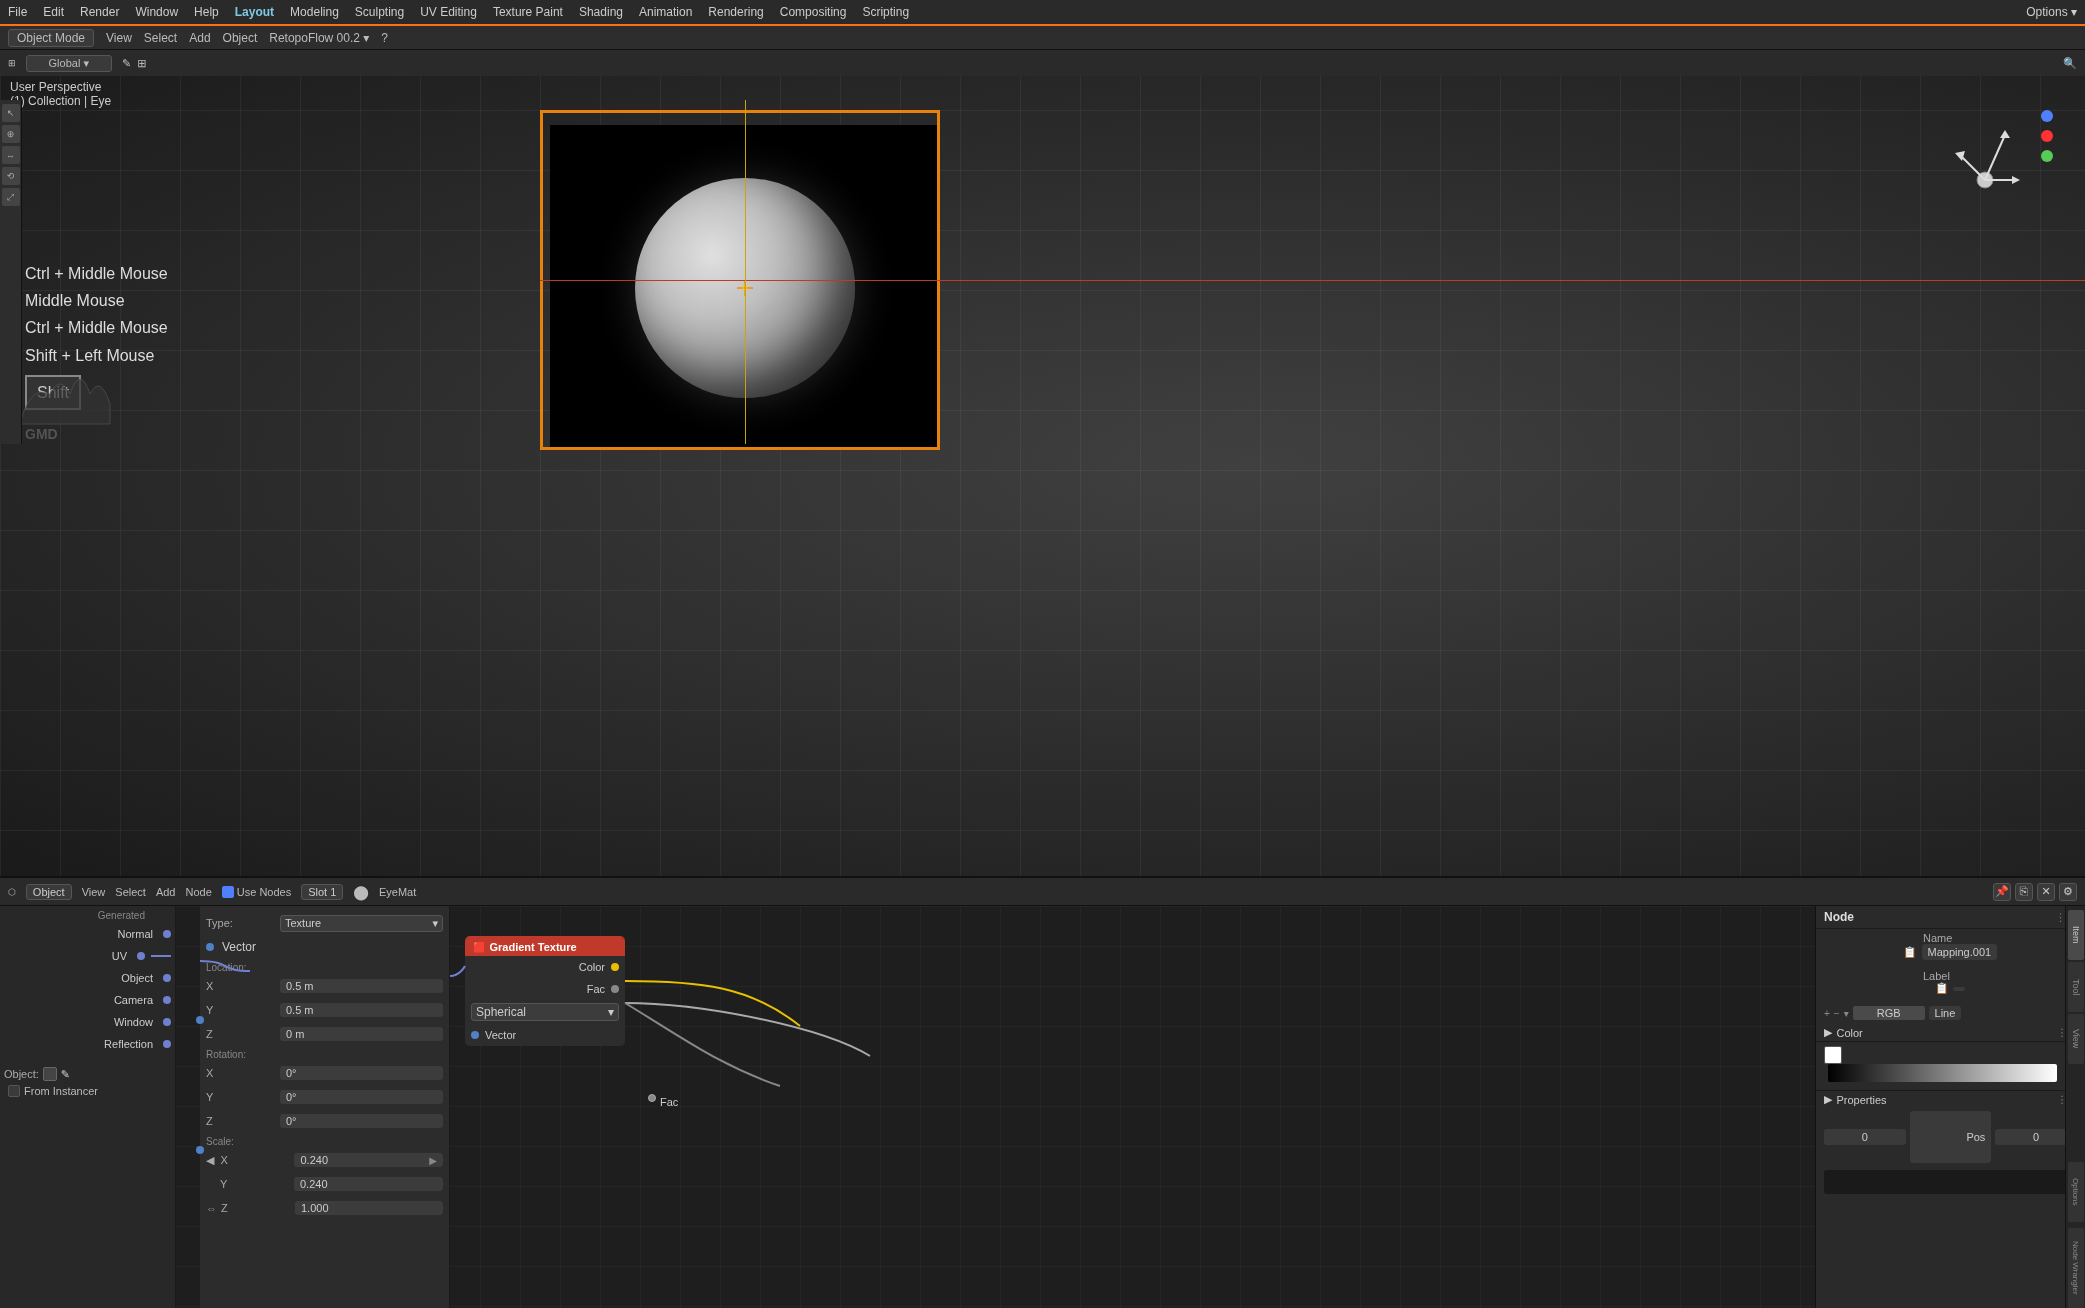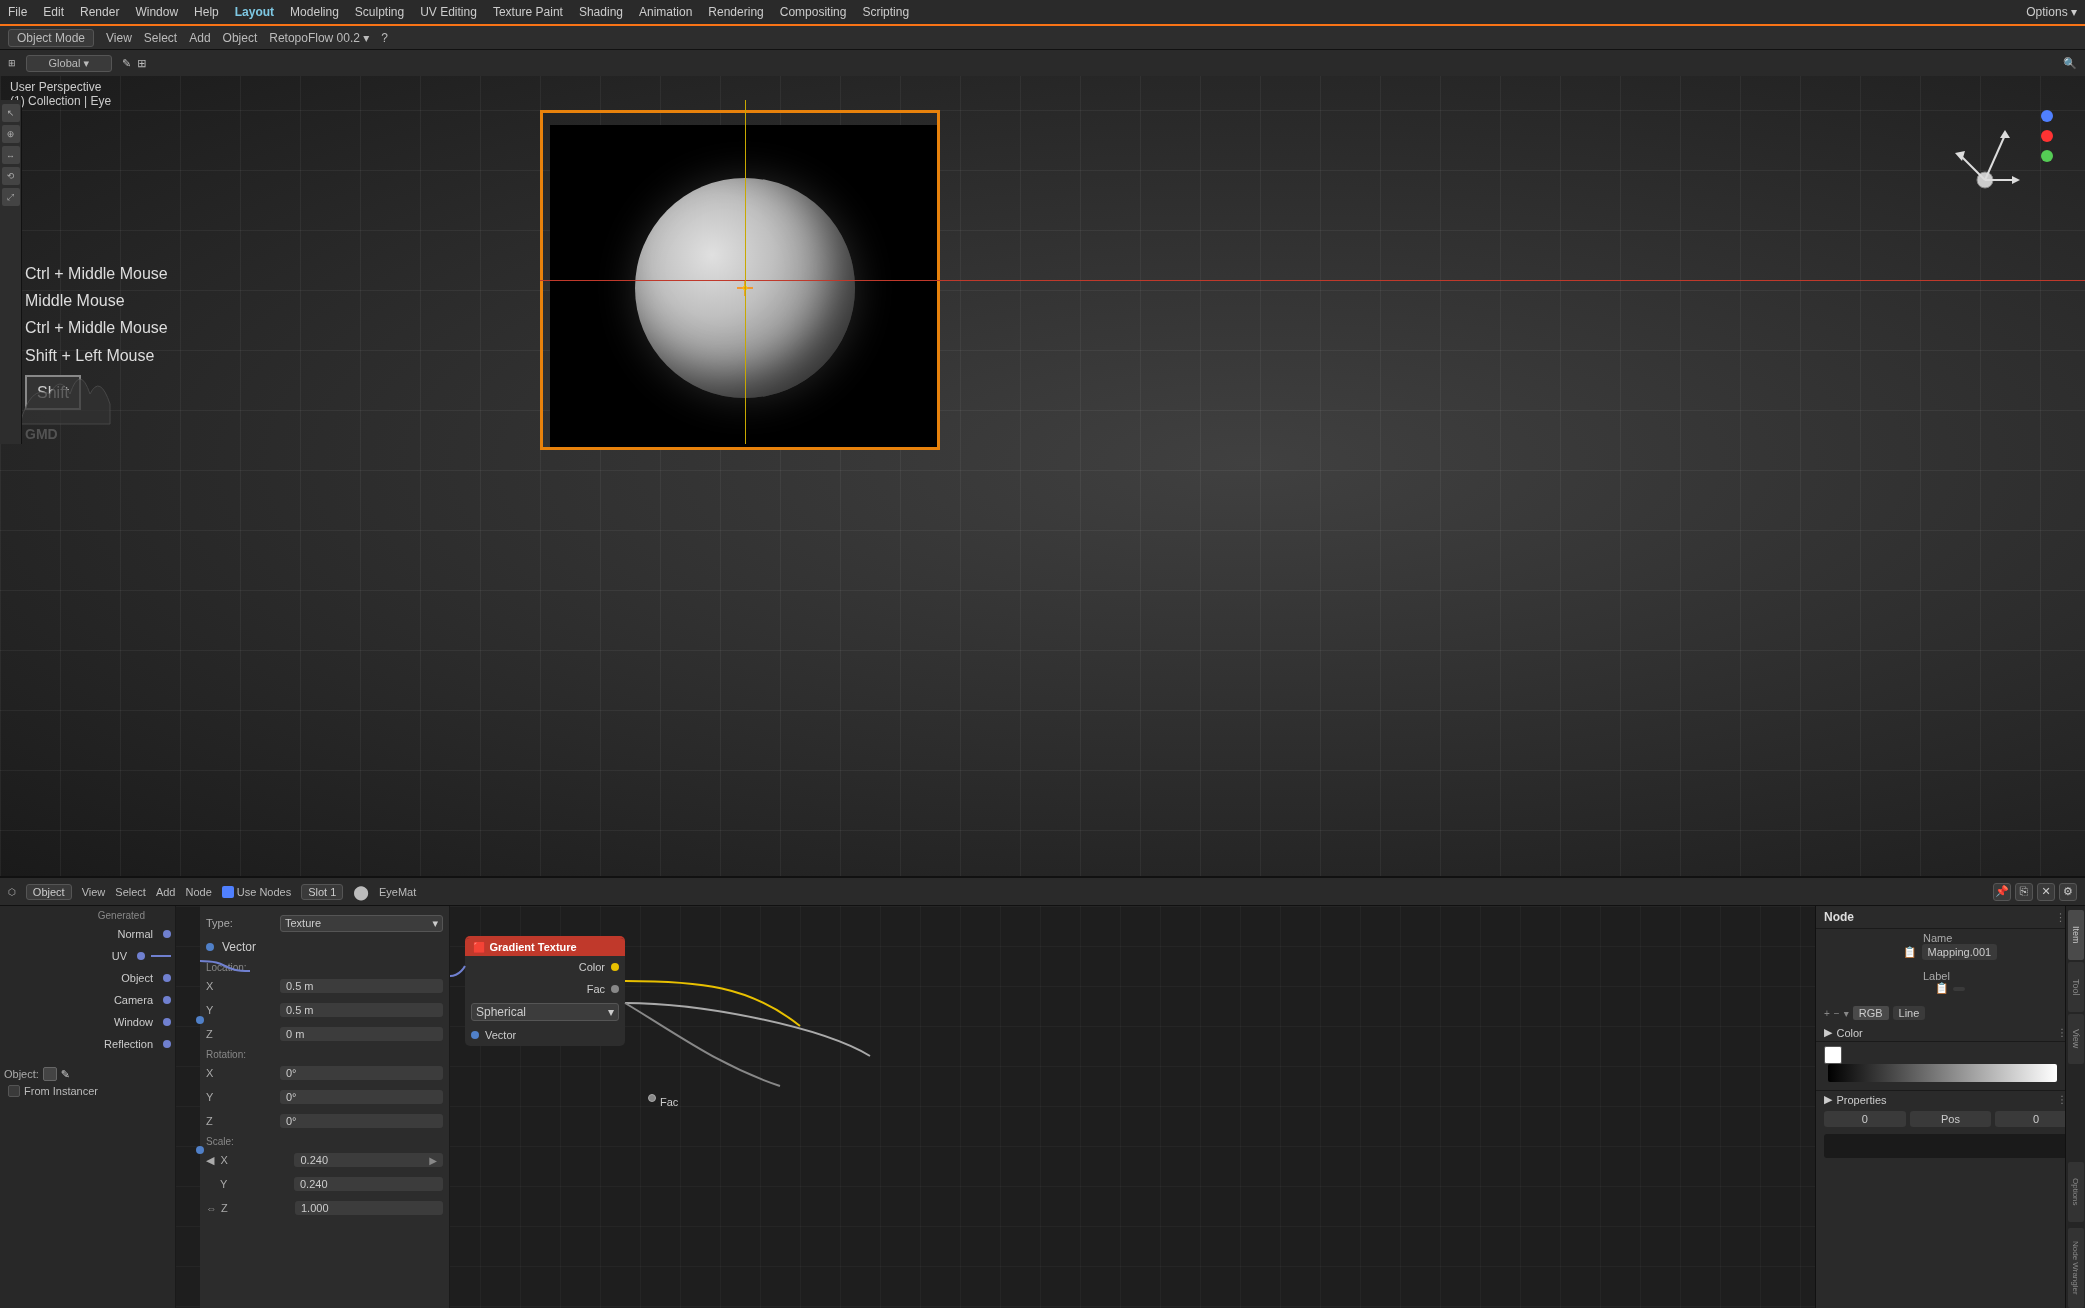--- a/index.html
+++ b/index.html
@@ -789,21 +789,21 @@
       <div style="display:flex; align-items:center; gap:4px; flex:1;">
         <span style="font-size:11px;">📋</span>
         <span class="prop-value"></span>
       </div>
     </div>
 
     <div style="display:flex; align-items:center; padding:4px 8px; gap:4px;">
       <span style="font-size:10px; color:#888;">+</span>
       <span style="font-size:10px; color:#888;">−</span>
       <span style="font-size:10px; color:#888;">▾</span>
-      <div style="display:flex; align-items:center; background:#4a4a4a; border-radius:2px; padding:1px 6px; gap:2px;justify-content:center;">
+      <div style="display:flex; align-items:center; background:#4a4a4a; border-radius:2px; padding:1px 24px; gap:2px;justify-content:center;">
         <span>RGB</span>
       </div>
       <div style="background:#3a3a3a; border-radius:3px; padding:1px 6px;">
         <span>Line</span>
       </div>
     </div>
 
     <div style="padding:2px 8px; border-bottom:1px solid #1a1a1a; display:flex; align-items:center; gap:4px;">
       <span style="font-size:11px;">▶</span>
       <span style="font-size:11px; color:#ccc;">Color</span>
@@ -818,21 +818,21 @@
     </div>
 
     <div style="padding:2px 8px; display:flex; align-items:center; gap:4px;">
       <span style="font-size:11px;">▶</span>
       <span style="font-size:11px; color:#ccc;">Properties</span>
       <span style="margin-left:auto; font-size:10px; color:#888;">⋮⋮</span>
     </div>
 
     <div style="display:flex; align-items:center; padding:3px 8px; gap:4px;">
       <div style="flex:1; background:#3a3a3a; border-radius:3px; padding:2px 6px; text-align:center;">0</div>
-      <div style="flex:1; background:#3a3a3a; border-radius:3px; padding:2px 6px; text-align:center;">Pos</div>
+      <div style="flex:1; background:#3a3a3a; border-radius:3px; padding:20px 6px; text-align:right;">Pos</div>
       <div style="flex:1; background:#3a3a3a; border-radius:3px; padding:2px 6px; text-align:center;">0</div>
     </div>
 
     <div style="margin:4px 8px; height:24px; background:#1a1a1a; border-radius:3px;"></div>
   </div>
 
   <div class="right-tabs">
     <div class="rtab active">Item</div>
     <div class="rtab">Tool</div>
     <div class="rtab">View</div>

